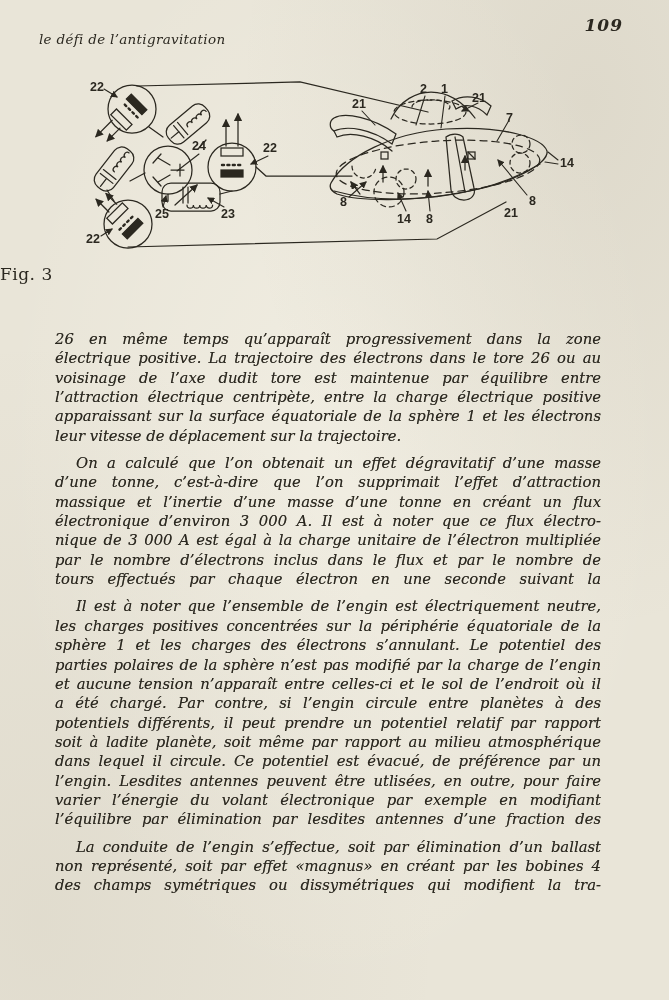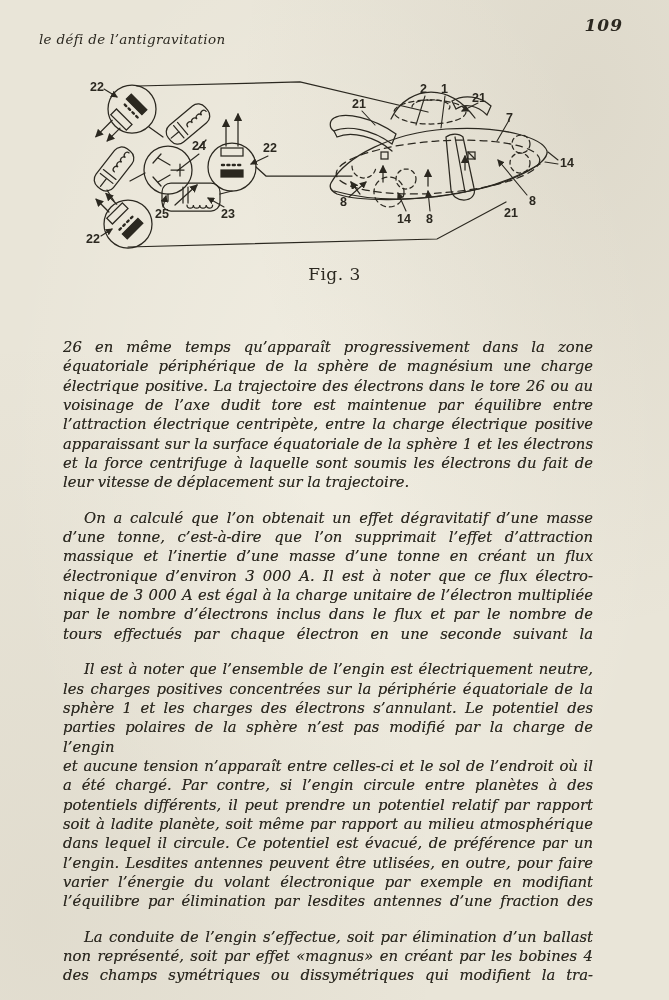--- a/index.html
+++ b/index.html
@@ -16,33 +16,33 @@
   .running-title{
     position:absolute; left:39px; top:31px;
     font-style:italic; font-size:13.5px; letter-spacing:0.3px;
   }
   .page-number{
     position:absolute; right:46px; top:15px;
     font-size:17px; font-weight:600; letter-spacing:1px;font-style:italic;
   }
   .fig-caption{
     position:absolute; left:0; top:264px; width:669px;
-    text-align:center; font-size:17px; letter-spacing:0.5px;
+    font-size:17px; letter-spacing:0.5px;
   }
   .figure-svg{ position:absolute; left:0; top:70px; }
   .figure-svg text{
     font-family:"Liberation Sans","DejaVu Sans",sans-serif;
     font-size:12.5px; font-weight:bold; fill:#2b2820;
   }
   .body-text{
     position:absolute; left:47px; top:321px; width:562px;
     font-style:italic; font-size:14.8px; line-height:19.35px;
     text-shadow:0 0 0.4px rgba(43,40,32,0.6);
   }
-  .para{ margin:16px; }
+  .para{ margin:8px; }
   .line{ text-align:justify; text-align-last:justify; }
   .line.lastline{ text-align-last:left; }
   .line.indent{ text-indent:21px; }
 </style>
 </head>
 <body>
 
 <div class="page">
 
   <div class="running-title">le défi de l’antigravitation</div>
@@ -207,26 +207,24 @@
       <text x="397" y="153">14</text>
       <text x="426" y="153">8</text>
     </g>
   </svg>
 
   <div class="fig-caption">Fig. 3</div>
 
   <div class="body-text">
       <div class="para">
         <div class="line">26 en même temps qu’apparaît progressivement dans la zone</div>
-        <div class="line">équatoriale périphérique de la sphère de magnésium une charge</div>
         <div class="line">électrique positive. La trajectoire des électrons dans le tore 26 ou au</div>
         <div class="line">voisinage de l’axe dudit tore est maintenue par équilibre entre</div>
         <div class="line">l’attraction électrique centripète, entre la charge électrique positive</div>
         <div class="line">apparaissant sur la surface équatoriale de la sphère 1 et les électrons</div>
-        <div class="line">et la force centrifuge à laquelle sont soumis les électrons du fait de</div>
         <div class="line lastline">leur vitesse de déplacement sur la trajectoire.</div>
       </div>
       <div class="para">
         <div class="line indent">On a calculé que l’on obtenait un effet dégravitatif d’une masse</div>
         <div class="line">d’une tonne, c’est-à-dire que l’on supprimait l’effet d’attraction</div>
         <div class="line">massique et l’inertie d’une masse d’une tonne en créant un flux</div>
         <div class="line">électronique d’environ 3 000 A. Il est à noter que ce flux électro-</div>
         <div class="line">nique de 3 000 A est égal à la charge unitaire de l’électron multipliée</div>
         <div class="line">par le nombre d’électrons inclus dans le flux et par le nombre de</div>
         <div class="line">tours effectués par chaque électron en une seconde suivant la</div>

